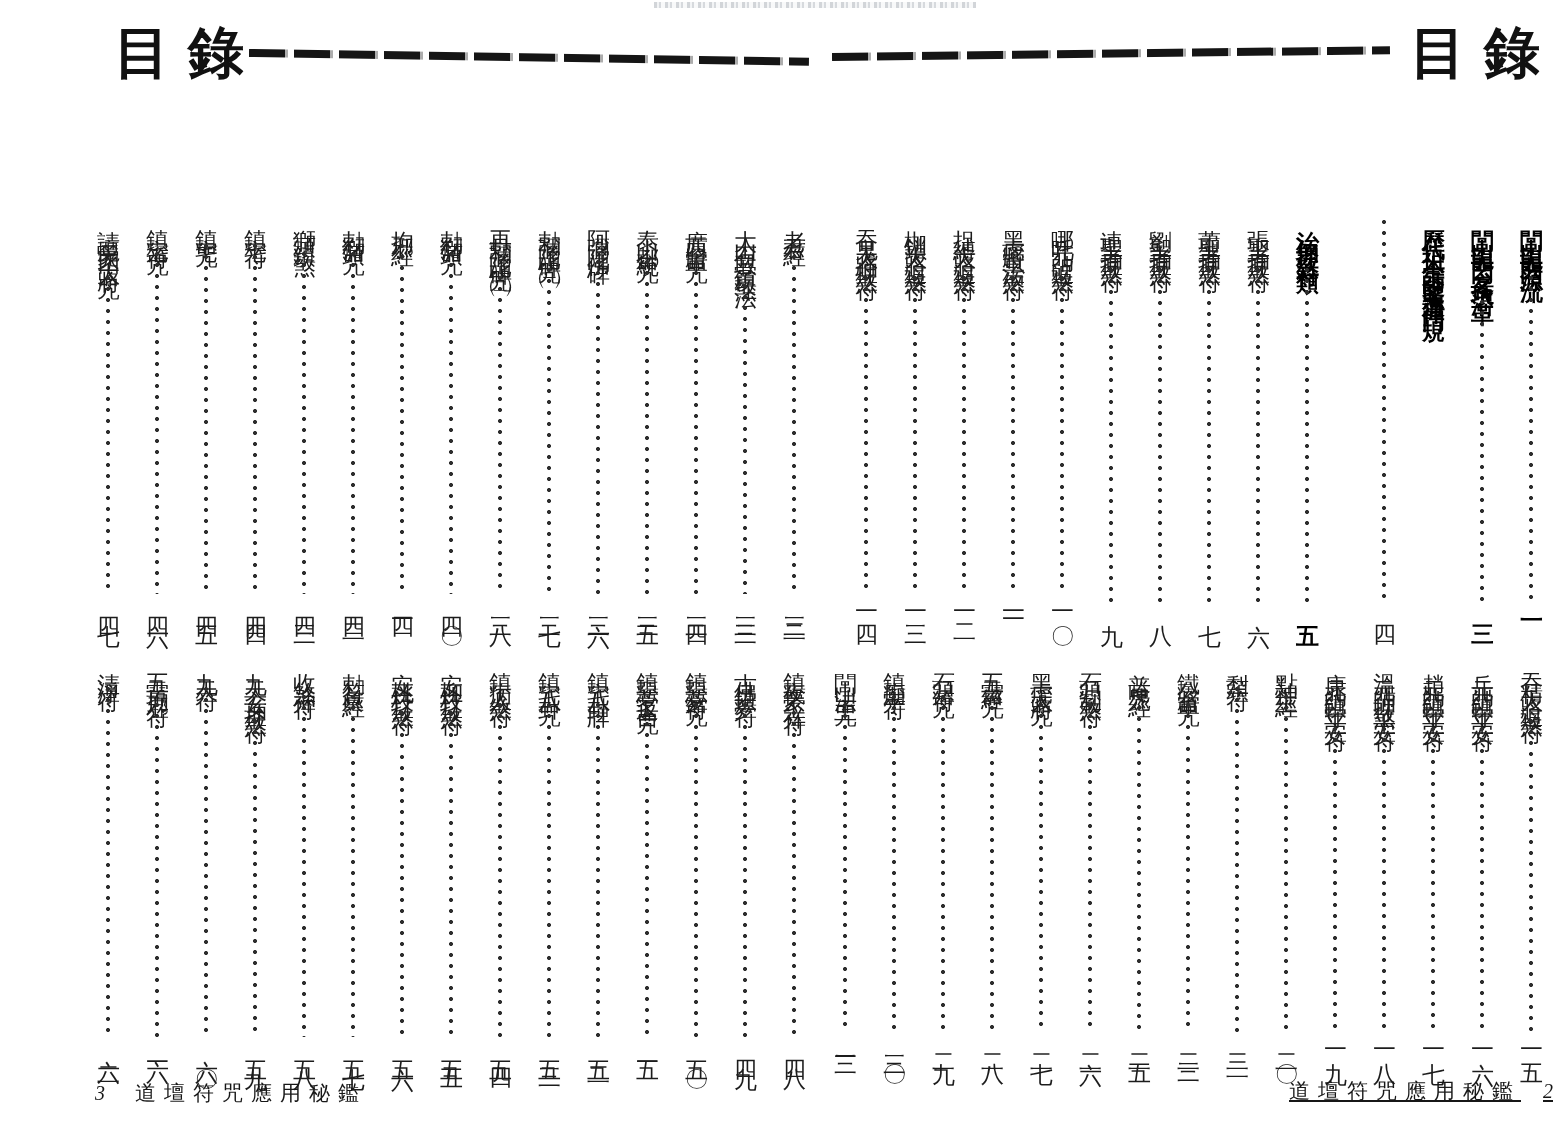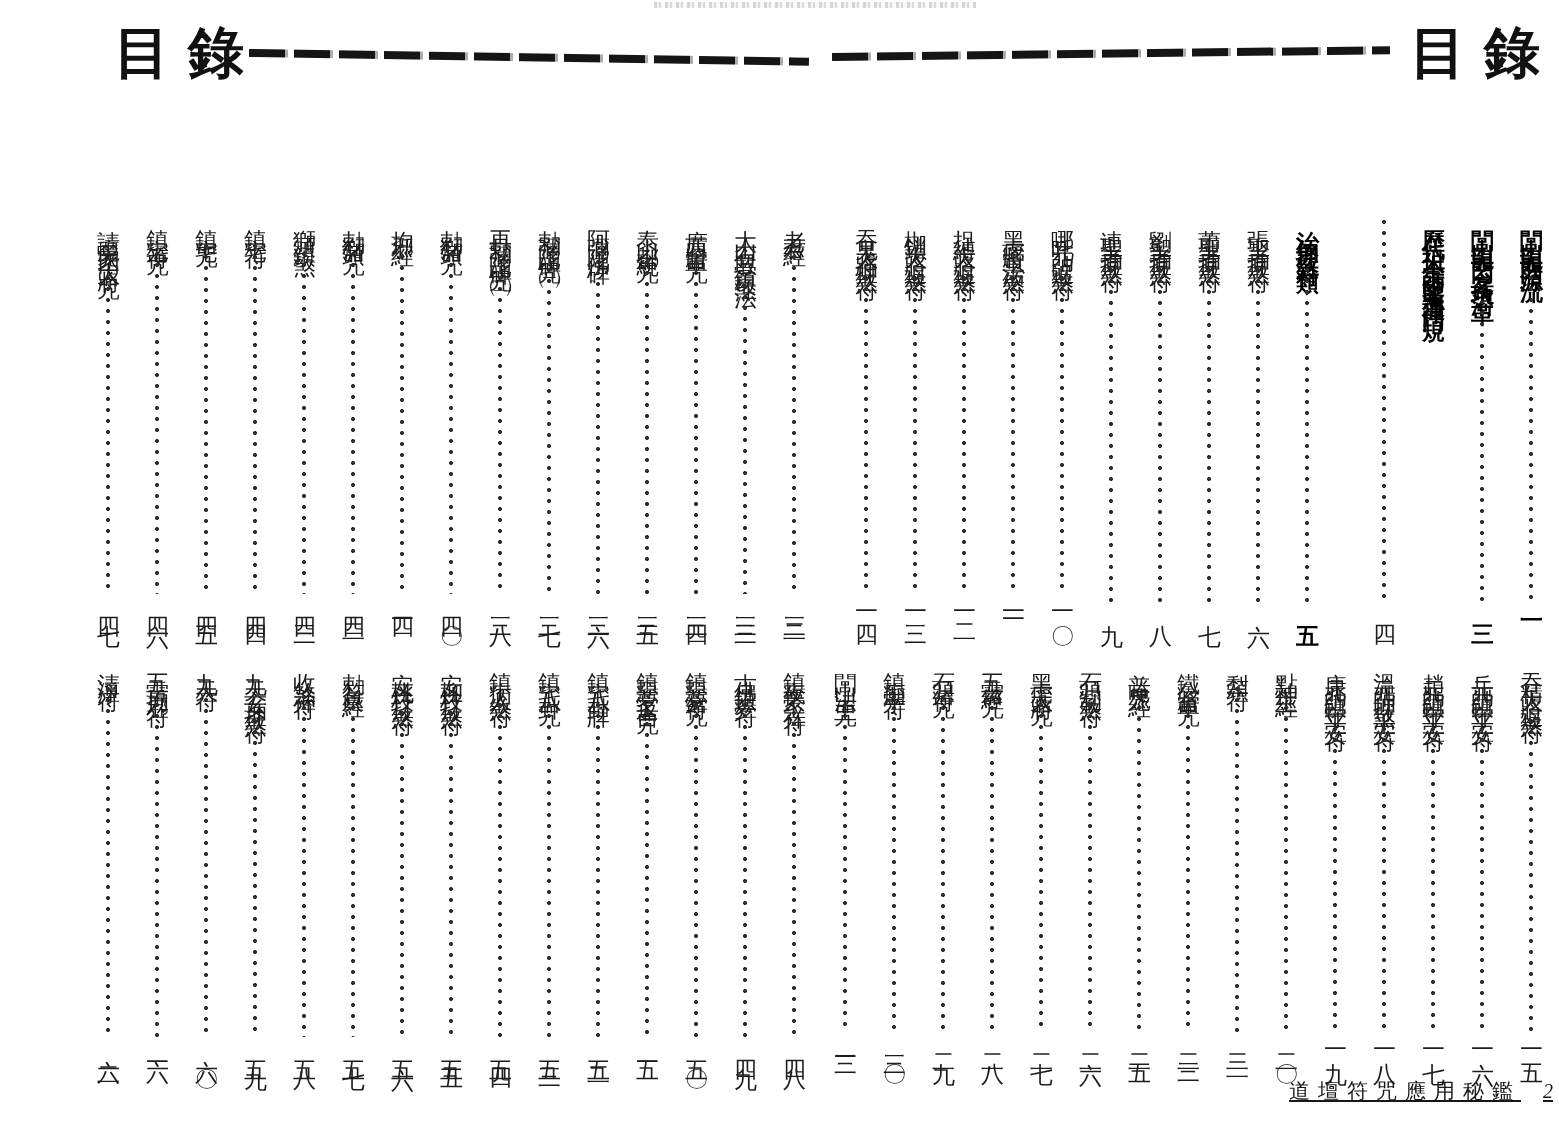--- a/index.html
+++ b/index.html
@@ -441,18 +441,21 @@
         <span class="leader"></span>
         <span class="pnum">六一</span>
       </div>
       <div class="entry">
         <span class="etitle">清淨符</span>
         <span class="leader"></span>
         <span class="pnum">六二</span>
       </div>
     </div>
 
+  <div class="footer footer-left">
+    <span class="folio">3</span><span>道壇符咒應用秘鑑</span>
+  </div>
 
   <div class="footer footer-right">
     <span>道壇符咒應用秘鑑</span><span class="folio">2</span>
   </div>
 
 </div>
 
 </body></html>

